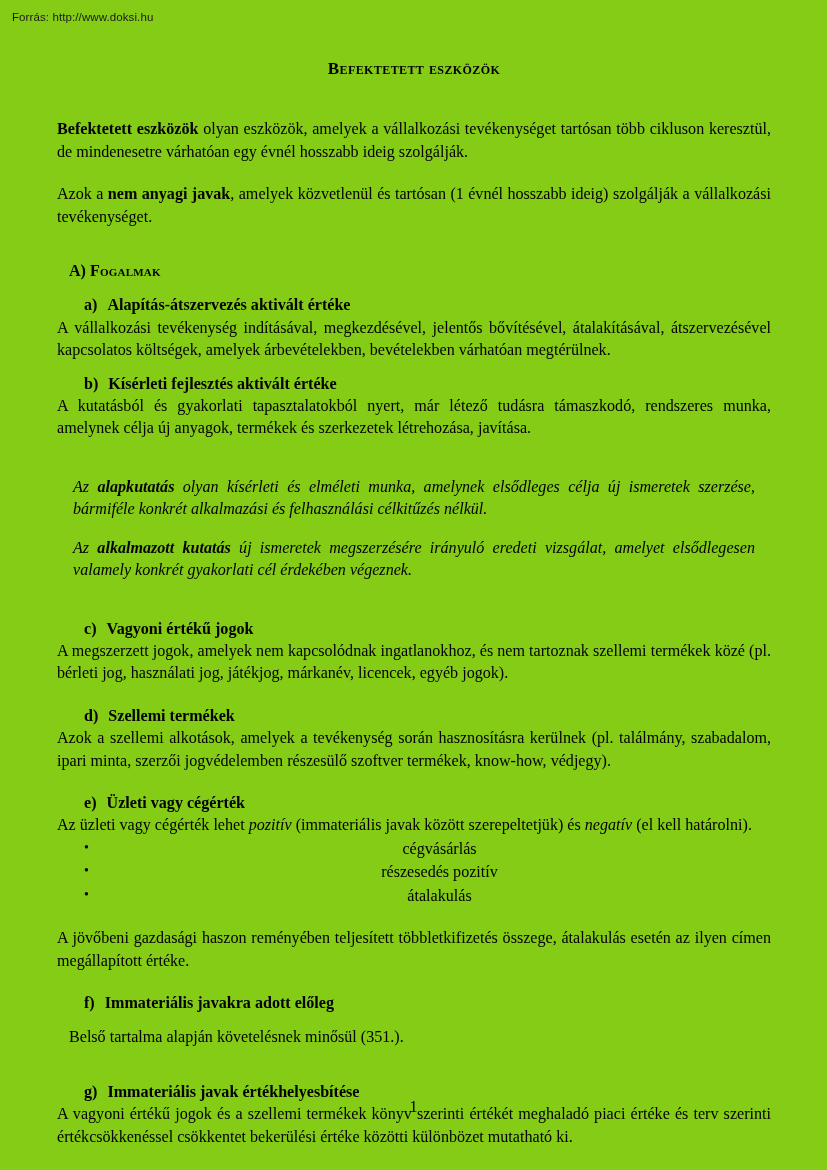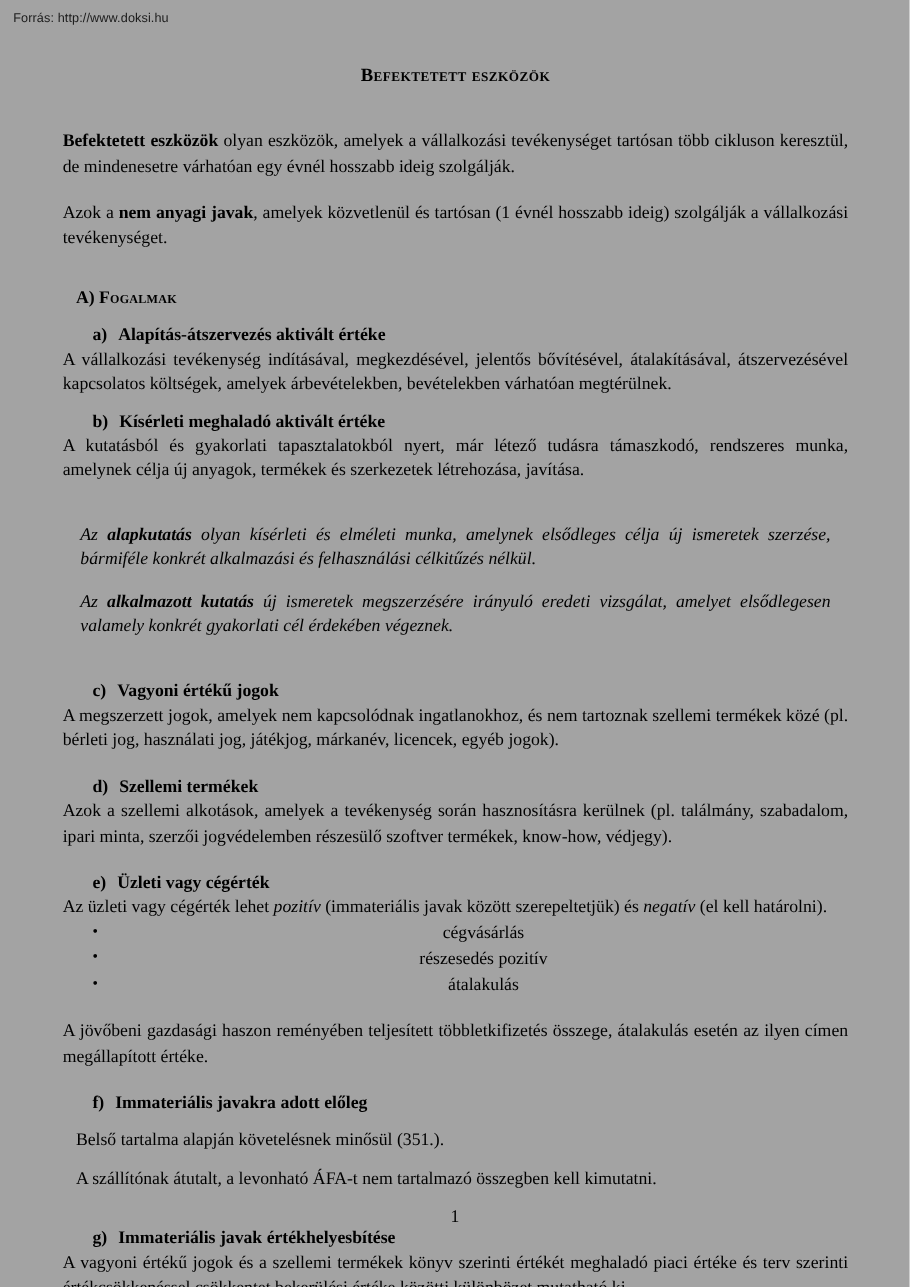--- a/index.html
+++ b/index.html
@@ -12,21 +12,21 @@
     height: 1170px;
     position: relative;
     font-family: "Liberation Serif", "DejaVu Serif", serif;
     color: #000000;
     overflow: hidden;
   }
 
   .page {
     position: absolute;
     inset: 0;
-    background: #a3a3a3;
+    background: #84cc16;
   }
 
   
   .source-line {
     position: absolute;
     top: 11px;
     left: 12px;
     font-family: "Liberation Sans", "DejaVu Sans", sans-serif;
     font-size: 11.5px;
     line-height: 13px;
@@ -182,21 +182,21 @@
 
     <div class="gap-med"></div>
 
     <p class="h-sec"><span>A)</span><span>&nbsp;</span><span class="sc">Fogalmak</span></p>
 
     <p class="h-sub"><span class="lbl">a)</span><span>Alapítás-átszervezés aktivált értéke</span></p>
     <p class="body">A vállalkozási tevékenység indításával, megkezdésével, jelentős bővítésével, átalakításával, átszervezésével kapcsolatos költségek, amelyek árbevételekben, bevételekben várhatóan megtérülnek.</p>
 
     <div class="gap-sm"></div>
 
-    <p class="h-sub"><span class="lbl">b)</span><span>Kísérleti meghaladó aktivált értéke</span></p>
+    <p class="h-sub"><span class="lbl">b)</span><span>Kísérleti fejlesztés aktivált értéke</span></p>
     <p class="body">A kutatásból és gyakorlati tapasztalatokból nyert, már létező tudásra támaszkodó, rendszeres munka, amelynek célja új anyagok, termékek és szerkezetek létrehozása, javítása.</p>
 
     <div class="gap-med"></div>
 
     <p class="note"><span>Az </span><span class="bi">alapkutatás</span><span> olyan kísérleti és elméleti munka, amelynek elsődleges célja új ismeretek szerzése, bármiféle konkrét alkalmazási és felhasználási célkitűzés nélkül.</span></p>
     <p class="note"><span>Az </span><span class="bi">alkalmazott kutatás</span><span> új ismeretek megszerzésére irányuló eredeti vizsgálat, amelyet elsődlegesen valamely konkrét gyakorlati cél érdekében végeznek.</span></p>
 
     <div class="gap-med"></div>
 
     <p class="h-sub"><span class="lbl">c)</span><span>Vagyoni értékű jogok</span></p>
@@ -219,21 +219,20 @@
     </ul>
 
     <div class="gap-med"></div>
 
     <p class="body">A jövőbeni gazdasági haszon reményében teljesített többletkifizetés összege, átalakulás esetén az ilyen címen megállapított értéke.</p>
 
     <div class="gap-med"></div>
 
     <p class="h-sub"><span class="lbl">f)</span><span>Immateriális javakra adott előleg</span></p>
     <p class="body-left">Belső tartalma alapján követelésnek minősül (351.).</p>
-    <p class="body-left">A szállítónak átutalt, a levonható ÁFA-t nem tartalmazó összegben kell kimutatni.</p>
 
     <div class="gap-med"></div>
 
     <p class="h-sub"><span class="lbl">g)</span><span>Immateriális javak értékhelyesbítése</span></p>
     <p class="body">A vagyoni értékű jogok és a szellemi termékek könyv szerinti értékét meghaladó piaci értéke és terv szerinti értékcsökkenéssel csökkentet bekerülési értéke közötti különbözet mutatható ki.</p>
 
   </div>
 
   <div class="page-number">1</div>
 

